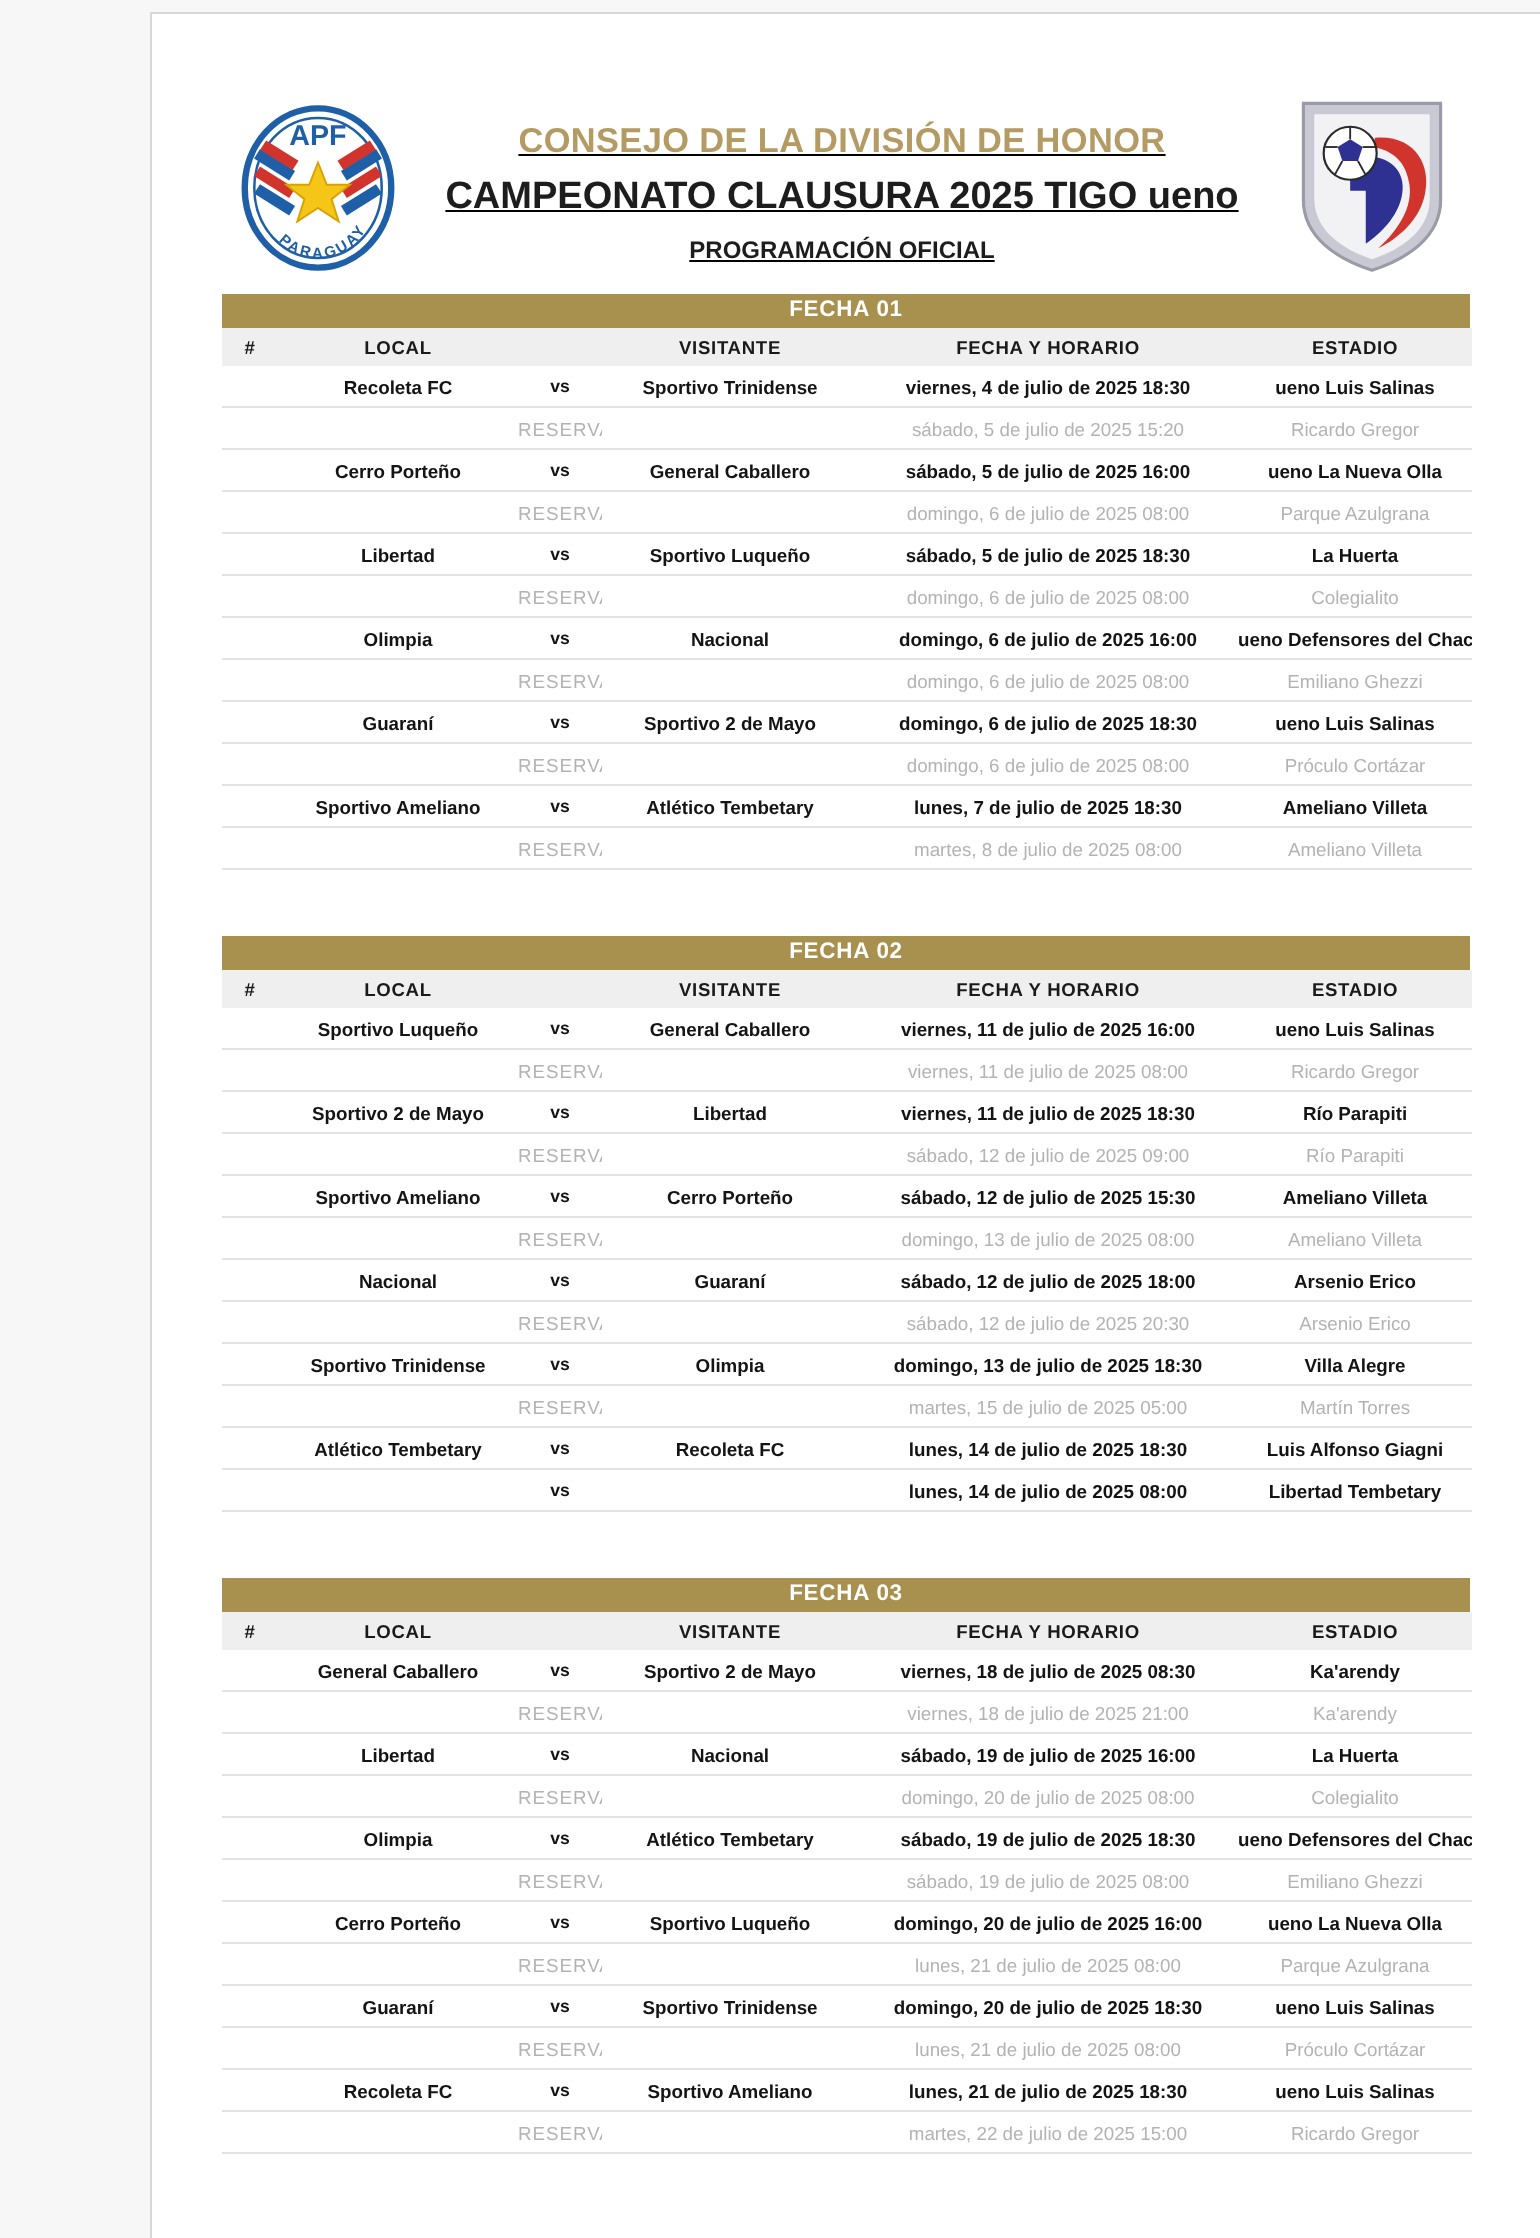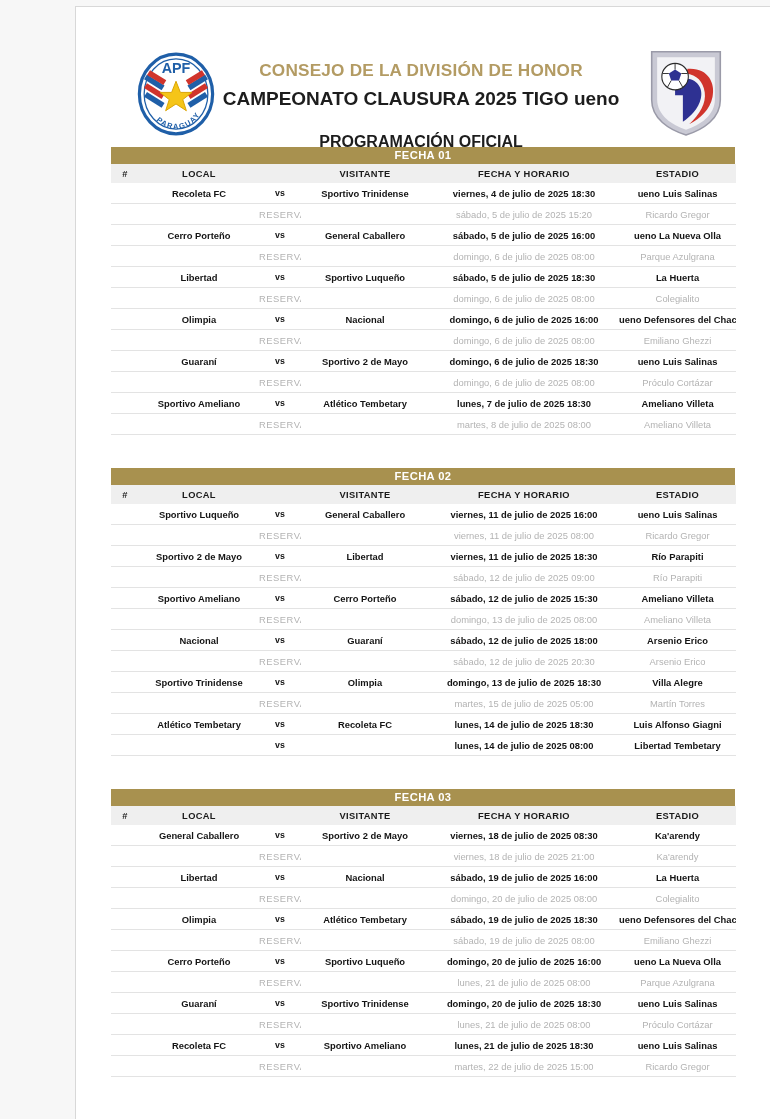--- a/index.html
+++ b/index.html
@@ -19,42 +19,43 @@
     box-sizing:border-box;
     overflow:hidden;
   }
   
   .header{
     position:relative;
     height:140px;
     padding:0;
   }
   .logo-left{
-    position:absolute;left:60px;top:44px;
+    position:absolute;left:43px;top:44px;
     width:80px;height:86px;
   }
   .logo-right{
     position:absolute;left:571px;top:40px;
     width:78px;height:92px;
   }
   .titles{
     position:absolute;left:110px;top:53px;width:470px;
     text-align:center;
+    text-decoration:underline;
   }
   .t-main{
     font-size:17.2px;font-weight:bold;letter-spacing:.2px;
     color:#b39b63;line-height:1.25;
   }
   .t-sub{
     font-size:19px;font-weight:bold;color:#1d1d1d;
     margin-top:5px;line-height:1.25;
   }
   .t-third{
-    font-size:16px;font-weight:bold;color:#1d1d1d;
-    margin-top:22px;line-height:1.25;
+    font-size:12px;font-weight:bold;color:#1d1d1d;
+    margin-top:8px;line-height:1.25;
   }
   
   .fecha-block{ margin:0 0 0 0; padding:0 35px 15px 35px; }
   .gold-bar{
     background:#a8914f;
     color:#ffffff;
     font-size:11.2px;font-weight:bold;letter-spacing:.4px;
     text-align:center;
     height:17px;line-height:17px;
   }

